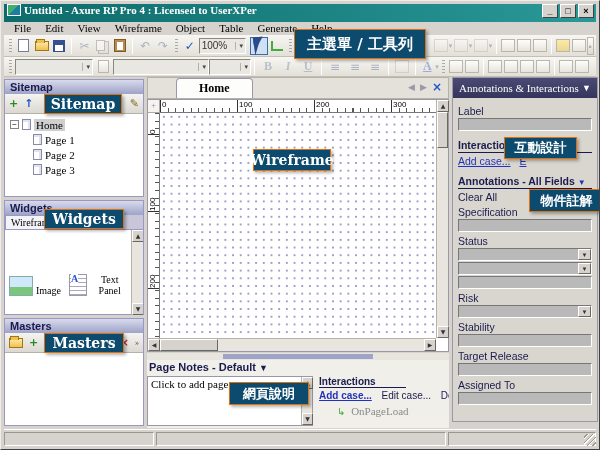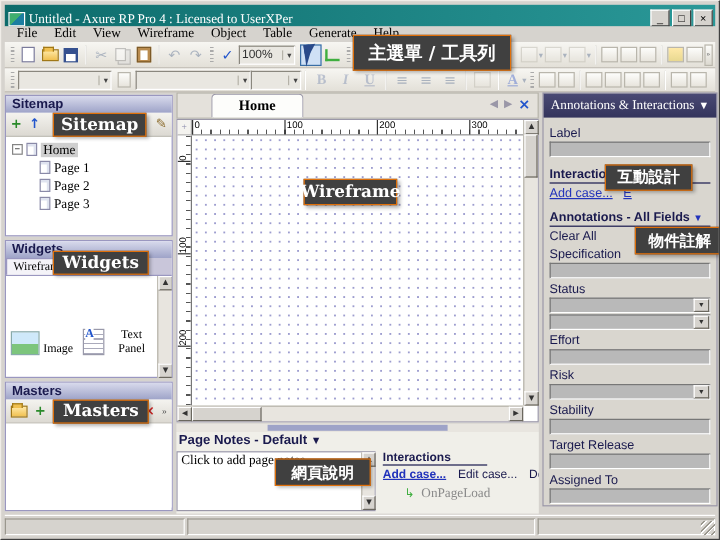--- a/index.html
+++ b/index.html
@@ -4,21 +4,21 @@
 <style>
   * { margin:0; padding:0; box-sizing:border-box; }
   html,body { width:600px; height:450px; font-family:"Liberation Serif", serif; }
   .win { position:relative; width:600px; height:450px; background:#d6d3ce;
          border:1px solid #404040; border-top-color:#f0ede8; border-left-color:#f0ede8;
          overflow:hidden; font-size:11px; color:#000; }
 
   
   .titlebar { position:absolute; left:3px; top:3px; right:3px; height:18px;
     background:linear-gradient(90deg,#0d6b6b,#2a9898); color:#fff;
-    display:flex; align-items:flex-end; padding:0 2px; font-weight:normal; }
+    display:flex; align-items:flex-start; padding:0 2px; font-weight:bold; }
   .appicon { width:14px; height:12px; margin:0 3px 0 1px;
     background:linear-gradient(135deg,#3fae6e 50%,#1c7ea0 50%); border:1px solid #fff; }
   .title-text { flex:1; font-size:11px; white-space:nowrap; overflow:hidden; }
   .tbtns { display:flex; gap:2px; }
   .tbtn { width:16px; height:14px; background:#d6d3ce; color:#000;
     border:1px solid; border-color:#fff #404040 #404040 #fff;
     font-size:9px; line-height:12px; text-align:center; font-family:"Liberation Sans",sans-serif; }
 
   
   .menubar { position:absolute; left:3px; top:21px; right:3px; height:13px;
@@ -168,21 +168,21 @@
 
   
   .statusbar { position:absolute; left:3px; right:3px; bottom:3px; height:17px; background:#d6d3ce;
     border-top:1px solid #fff; display:flex; gap:2px; padding-top:2px; }
   .st { border:1px solid; border-color:#9a978e #fff #fff #9a978e; height:14px; }
   .st1 { width:150px; } .st2 { flex:1; position:relative; } .st3 { width:148px; }
   .gripc { position:absolute; right:0; bottom:0; width:12px; height:12px;
     background:repeating-linear-gradient(135deg,transparent 0 2px,#9a978e 2px 3px,#fff 3px 4px); }
 
   
-  .note { position:absolute; background:#404040; border:1px solid #e0700a; color:#fff;
+  .note { position:absolute; background:#0c4a6e; border:1px solid #e0700a; color:#fff;
     font-weight:bold; display:flex; align-items:center; justify-content:center;
     font-family:"DejaVu Serif",serif; box-shadow:2px 2px 3px rgba(0,0,0,.3); z-index:50; white-space:nowrap; }
 </style>
 </head>
 <body>
 
 <div class="win">
 
   <div class="titlebar">
     <div class="appicon"></div>
@@ -500,21 +500,20 @@
 
       <div class="rp-lbl">Status</div>
       <div class="rp-select">
           <span class="dd">▼</span>
         </div>
 
       <div class="rp-select">
           <span class="dd">▼</span>
         </div>
 
-      <div class="rp-lbl">Effort</div>
       <div class="rp-input"></div>
 
       <div class="rp-lbl">Risk</div>
       <div class="rp-select">
           <span class="dd">▼</span>
         </div>
 
       <div class="rp-lbl">Stability</div>
       <div class="rp-input"></div>
 

